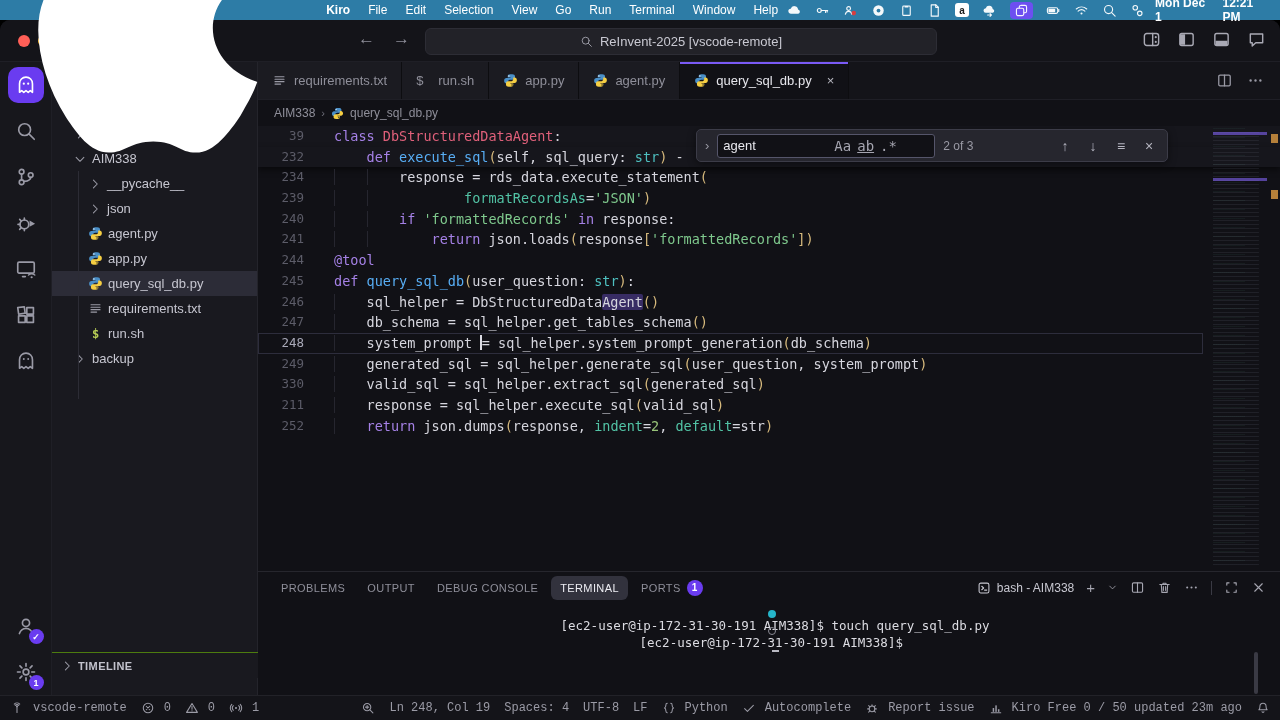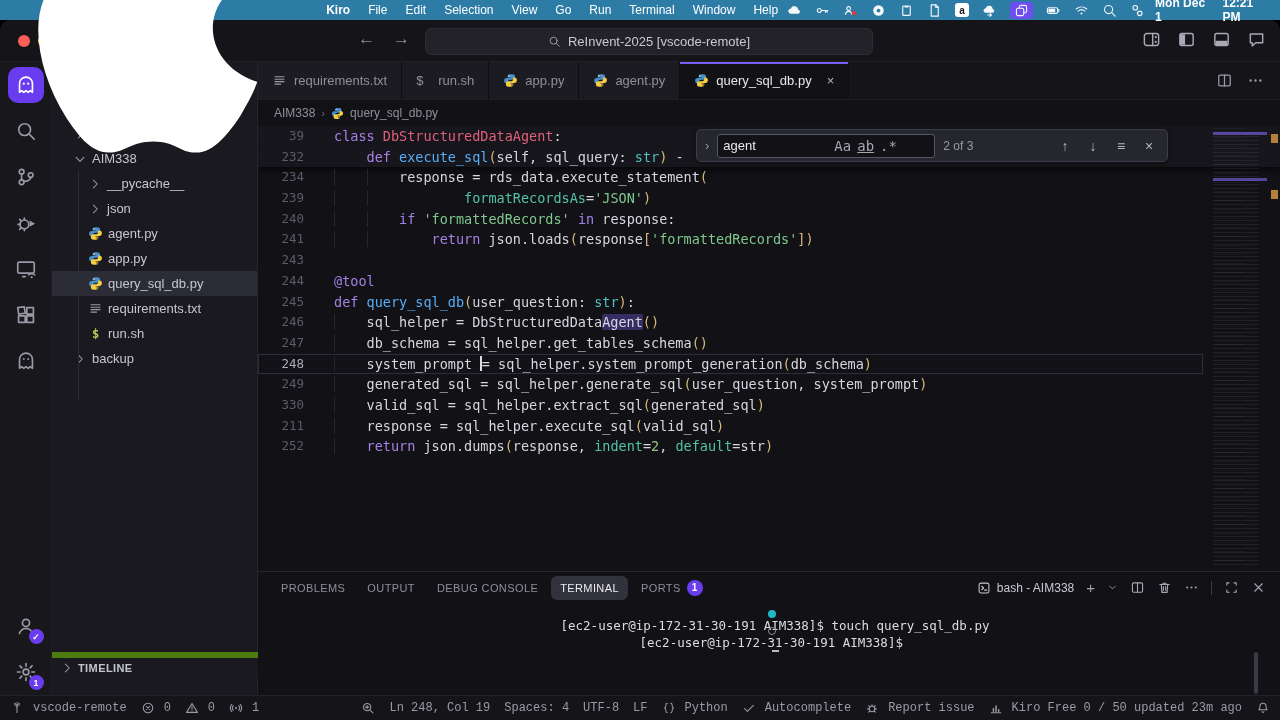--- a/index.html
+++ b/index.html
@@ -23,21 +23,21 @@
   
   #window { position:absolute; left:0; top:20px; width:1280px; height:700px; background:#121218;
     border-radius:10px 10px 0 0; overflow:hidden; }
   #titlebar { position:absolute; left:0; top:0; width:100%; height:42px; background:#141419;
     border-bottom:1px solid #1f1f26; }
   .traffic { position:absolute; left:18px; top:15px; display:flex; gap:8px; }
   .traffic span { width:12px; height:12px; border-radius:50%; display:block; }
   .t-close{background:#ff5f57}.t-min{background:#febc2e}.t-max{background:#28c840}
   .navarrows { position:absolute; left:358px; top:9px; display:flex; gap:18px; color:#8f8f9a; font-size:17px;}
   .navarrows span { cursor:default; }
-  #title-search { position:absolute; left:425px; top:8px; width:448px; height:27px; background:#222228;
+  #title-search { position:absolute; left:425px; top:8px; width:512px; height:27px; background:#222228;
     border:1px solid #2d2d35; border-radius:6px; display:flex; align-items:center; justify-content:center;
     color:#c9c9d2; font-size:13px; gap:7px;}
   #title-search .ic { width:13px; height:13px; color:#9a9aa5;}
   #titlebar-actions { position:absolute; right:14px; top:10px; display:flex; gap:16px; color:#a9a9b4;}
   #titlebar-actions .ic { width:19px; height:19px; }
 
   
   #activitybar { position:absolute; left:0; top:42px; width:52px; height:633px; background:#17171c;
     display:flex; flex-direction:column; align-items:center; border-right:1px solid #1f1f26;}
   .act-btn { width:44px; height:46px; display:flex; align-items:center; justify-content:center;
@@ -59,21 +59,21 @@
   #sb-header .more { margin-left:auto; color:#9b9ba6; width:16px; height:16px;}
   #tree { position:relative; }
   .trow { height:25px; display:flex; align-items:center; font-size:13px; gap:5px; padding-right:4px;
     white-space:nowrap; overflow:hidden;}
   .trow.selected { background:#2c2c37; }
   .trow.root { font-weight:700; font-size:12px; color:#dcdce4;}
   .trow .chev { width:14px; height:14px; color:#9b9ba6; flex:0 0 14px;}
   .trow .fic { width:15px; height:15px; flex:0 0 15px; display:flex; align-items:center; justify-content:center;}
   .trow .shelldollar { color:#b9cf56; font-weight:700; font-size:12px; font-family:"DejaVu Sans Mono",monospace;}
   .guide-line { position:absolute; left:26px; top:75px; width:1px; height:228px; background:#2c2c35;}
-  #timeline { position:absolute; left:52px; top:632px; width:206px; height:26px; border-top:6px solid #4d7c0f;
+  #timeline { position:absolute; left:52px; top:632px; width:206px; height:26px; border-top:1px solid #4d7c0f;
     display:flex; align-items:center; gap:4px; padding:0 8px; color:#c3c3cd; font-size:11px; font-weight:700;
     background:#19191f; letter-spacing:.4px;}
   #timeline .chev { width:14px; height:14px; color:#9b9ba6;}
 
   
   #editor { position:absolute; left:258px; top:42px; width:1022px; height:633px; background:#111116; }
   #tabbar { height:38px; background:#141419; display:flex; align-items:stretch; border-bottom:1px solid #1f1f26;}
   .tab { display:flex; align-items:center; gap:7px; padding:0 14px; font-size:13px; color:#8f8f9a;
     background:#1b1b21; border-right:1px solid #0d0d10; position:relative; white-space:nowrap;}
   .tab .fic { width:15px; height:15px; display:flex;}
@@ -633,24 +633,20 @@
           </div>
           <div class="crow">
             <span class="ln">240</span>
             <span class="ctext"><span class="tk-g">    </span><span class="tk-g">    </span><span class="tk-k">if</span><span class="tk-p"> </span><span class="tk-s">'formattedRecords'</span><span class="tk-p"> </span><span class="tk-k">in</span><span class="tk-p"> response:</span></span>
           </div>
           <div class="crow">
             <span class="ln">241</span>
             <span class="ctext"><span class="tk-g">    </span><span class="tk-g">    </span><span class="tk-p">    </span><span class="tk-k">return</span><span class="tk-p"> json.loads</span><span class="tk-br">(</span><span class="tk-p">response</span><span class="tk-br">[</span><span class="tk-s">'formattedRecords'</span><span class="tk-br">])</span></span>
           </div>
           <div class="crow">
-            <span class="ln">243</span>
-            <span class="ctext"></span>
-          </div>
-          <div class="crow">
             <span class="ln">244</span>
             <span class="ctext"><span class="tk-k">@tool</span></span>
           </div>
           <div class="crow">
             <span class="ln">245</span>
             <span class="ctext"><span class="tk-k">def</span><span class="tk-p"> </span><span class="tk-fn">query_sql_db</span><span class="tk-br">(</span><span class="tk-p">user_question: </span><span class="tk-ty">str</span><span class="tk-br">)</span><span class="tk-p">:</span></span>
           </div>
           <div class="crow">
             <span class="ln">246</span>
             <span class="ctext"><span class="tk-g">    </span><span class="tk-p">sql_helper = DbStructuredData</span><span class="tk-m">Agent</span><span class="tk-br">()</span></span>

